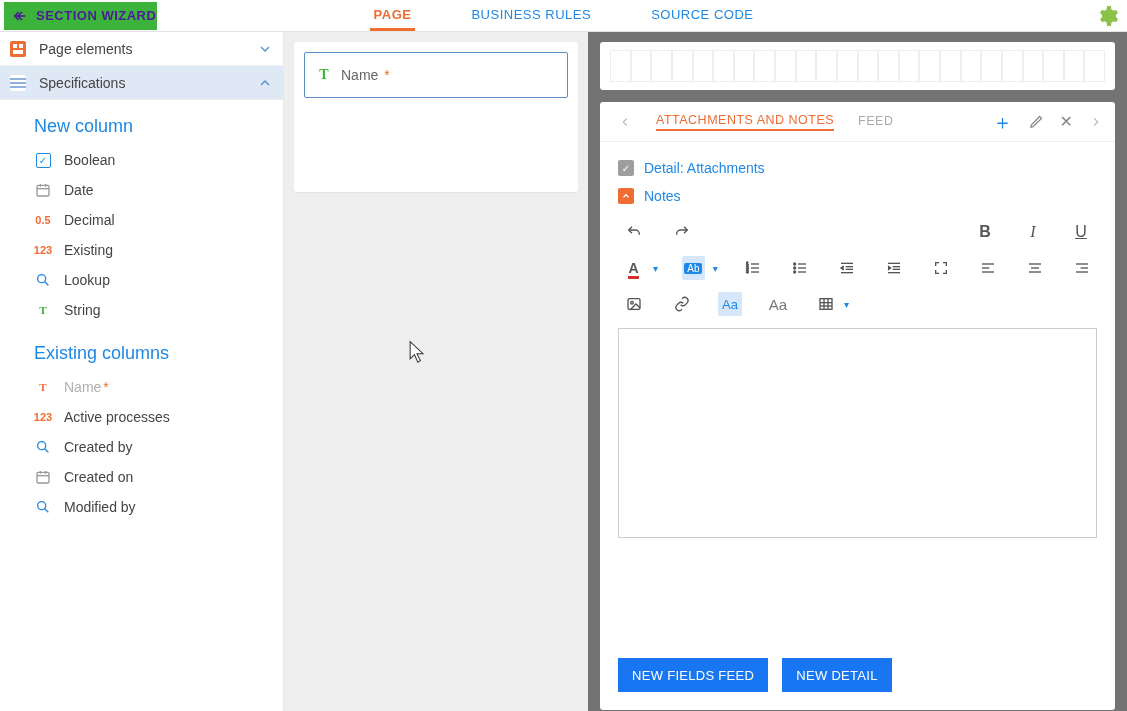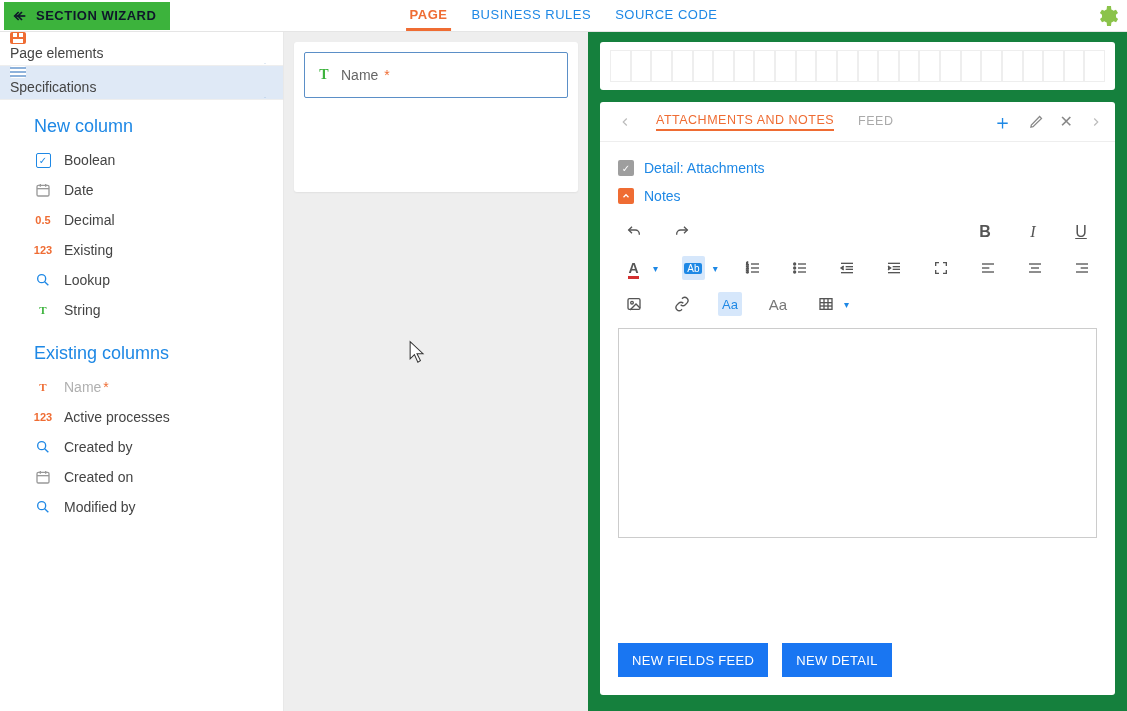--- a/index.html
+++ b/index.html
@@ -1,31 +1,31 @@
 <!DOCTYPE html>
 <html><head>
 <meta charset="utf-8">
 <style>
   * { box-sizing: border-box; font-family: "Segoe UI", Arial, sans-serif; }
   body { margin: 0; width: 1127px; height: 711px; background: #fff; overflow: hidden; color: #444; font-size: 14px; }
 
   
   .topbar { height: 32px; width: 100%; display: flex; align-items: center; border-bottom: 1px solid #e5e5e5; position: relative; }
-  .section-wizard { background: #3cb33c; color: #0f172a; height: 28px; display: flex; align-items: center; gap: 8px; padding: 0 14px 0 8px; font-weight: 600; font-size: 13px; letter-spacing: .5px; margin-left: 4px; }
+  .section-wizard { background: #3cb33c; color: #4c1d95; height: 28px; display: flex; align-items: center; gap: 8px; padding: 0 1px 0 8px; font-weight: 600; font-size: 13px; letter-spacing: .5px; margin-left: 4px; }
   .section-wizard svg { width: 16px; height: 16px; }
-  .top-tabs { position:absolute; left:50%; transform:translateX(-50%); display:flex; gap:16px; height:100%; }
+  .top-tabs { position:absolute; left:50%; transform:translateX(-50%); display:flex; gap:52px; height:100%; }
   .top-tab { display:flex; align-items:center; color:#1e88e5; font-size:13px; letter-spacing:.5px; cursor:pointer; border-bottom:3px solid transparent; padding:0 4px; }
   .top-tab.active { color:#ef6c33; border-bottom-color:#ef6c33; font-weight:600; }
   .gear-icon { position:absolute; right:8px; top:4px; width:24px; height:24px; color:#8bc34a; cursor:pointer; }
 
   .main { display:flex; height:calc(100% - 32px); }
 
   
   .sidebar { width:284px; border-right:1px solid #e8e8e8; background:#fff; overflow-y:auto; }
-  .side-header { height:34px; display:flex; align-items:flex-start; padding:0 10px; gap:1px; border-bottom:1px solid #eee; cursor:pointer; font-size:14px;flex-direction:column; }
+  .side-header { height:34px; display:flex; align-items:center; padding:0 10px; gap:13px; border-bottom:1px solid #eee; cursor:pointer; font-size:14px; }
   .side-header.pageel { background:#fff; }
   .side-header.spec { background:#dfe9f6; }
   .side-header .sq-icon { width:16px; height:16px; display:flex; align-items:center; justify-content:center; border-radius:2px; }
   .sq-orange { background:#ef6c33; color:#fff; font-size:10px; }
   .sq-blue { background:#fff; color:#6899cf; }
   .side-header .chev { margin-left:auto; color:#5b8fc7; width:16px; height:16px; }
   .side-body { padding: 8px 0 20px 34px; }
   .sub-title { color:#1e88e5; font-size:18px; padding:8px 0; }
   .col-item { display:flex; align-items:center; gap:12px; height:30px; font-size:14px; color:#444; cursor:grab; }
   .col-item .ci-icon { width:18px; height:18px; display:flex; align-items:center; justify-content:center; font-size:11px; }
@@ -40,21 +40,21 @@
 
   
   .canvas { width:304px; padding:10px; background:#eeeeee; }
   .card { background:#fff; border-radius:3px; box-shadow:0 1px 2px rgba(0,0,0,.06); padding:10px; min-height:150px; }
   .field-box { border:1.5px solid #5b8fc7; height:46px; display:flex; align-items:center; padding:0 10px; gap:8px; border-radius:2px; }
   .field-box .ci-icon { width:18px; height:18px; display:flex; align-items:center; justify-content:center; }
   .field-label { color:#666; }
   .cursor-arrow { position:absolute; left:408px; top:340px; width:18px; height:24px; pointer-events:none; }
 
   
-  .detail-pane { flex:1; background:#15803d; padding:10px 12px 16px 12px; display:flex; flex-direction:column; gap:12px; overflow:hidden; }
+  .detail-pane { flex:1; background:#737373; padding:10px 12px 1px 12px; display:flex; flex-direction:column; gap:12px; overflow:hidden; }
   .grid-placeholder { background:#fff; border-radius:3px; height:48px; padding:8px 10px; }
   .grid-cells { display:grid; grid-template-columns: repeat(24, 1fr); gap:0; height:100%; }
   .grid-cells div { border:1px solid #eee; }
 
   .panel { background:#fff; border-radius:3px; flex:1; display:flex; flex-direction:column; min-height:0; }
   .panel-tabs { height:40px; display:flex; align-items:center; padding:0 18px; border-bottom:1px solid #eee; gap:24px; position:relative; }
   .panel-nav { color:#bbb; cursor:pointer; }
   .p-tab { font-size:12.5px; letter-spacing:.5px; color:#aaa; cursor:pointer; padding-bottom:2px; }
   .p-tab.active { color:#ef6c33; border-bottom:2px solid #ef6c33; }
   .panel-actions { position:absolute; right:12px; display:flex; gap:16px; align-items:center; color:#888; }

